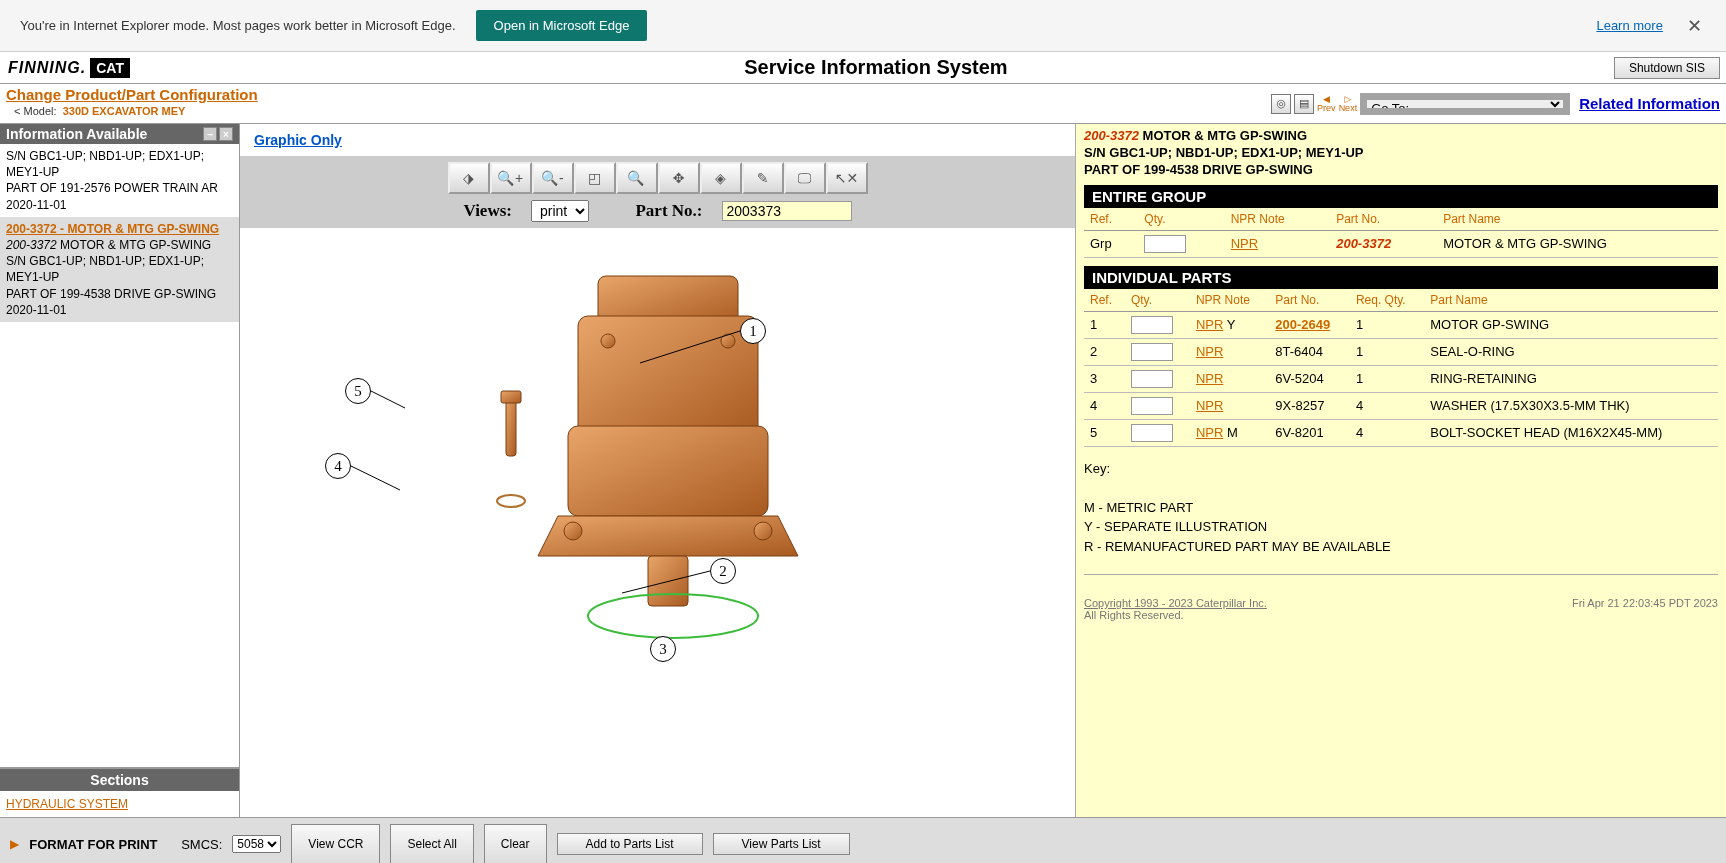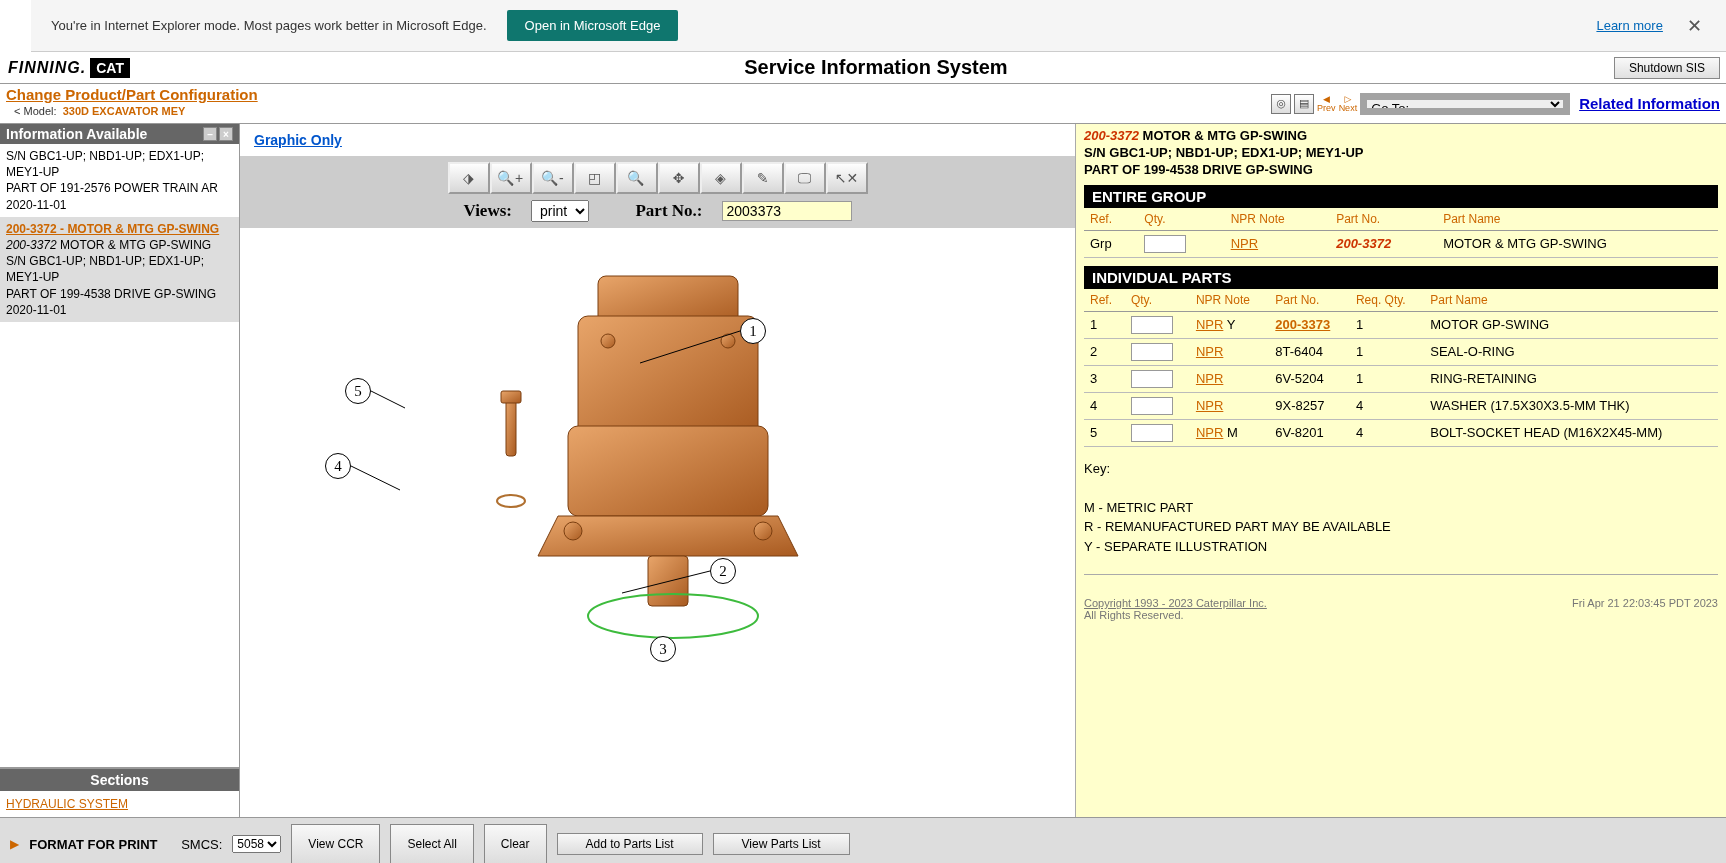--- a/index.html
+++ b/index.html
@@ -1,18 +1,18 @@
 <!DOCTYPE html>
 <html><head>
 <meta charset="utf-8">
 <style>
 * { box-sizing: border-box; margin: 0; padding: 0; }
 body { font-family: Verdana, Arial, sans-serif; font-size: 12px; background: #fff; }
 
-.ie-bar { background: #f5f5f5; border-bottom: 1px solid #ccc; padding: 10px 20px; display: flex; align-items: center; gap: 20px; margin-left: 31px; }
+.ie-bar { background: #f5f5f5; border-bottom: 1px solid #ccc; padding: 10px 20px; display: flex; align-items: center; gap: 20px; }
 .ie-bar .msg { font-size: 13px; color: #333; }
 .ie-bar .edge-btn { background: #0f766e; color: #fff; border: none; padding: 8px 18px; font-size: 13px; border-radius: 2px; cursor: pointer; }
 .ie-bar .learn { margin-left: auto; color: #0067b8; text-decoration: underline; font-size: 13px; }
 .ie-bar .close { font-size: 18px; color: #555; cursor: pointer; padding: 0 4px; }
 
 .top-header { display: flex; align-items: center; border-bottom: 1px solid #999; background: #fff; height: 32px; }
 .logo { display: flex; align-items: center; padding: 0 8px; }
 .logo-finning { font-family: Arial Black, Arial; font-weight: 900; font-style: italic; font-size: 16px; letter-spacing: 1px; }
 .logo-cat { background: #000; color: #fff; font-weight: bold; padding: 2px 6px; margin-left: 4px; font-size: 14px; }
 .sys-title { flex: 1; text-align: center; font-family: "Arial Black", Arial; font-size: 20px; font-weight: 900; }
@@ -241,21 +241,21 @@
         <th>Part No.</th>
         <th>Req. Qty.</th>
         <th>Part Name</th>
       </tr>
         </thead>
       <tbody id="indiv-body">
           <tr>
             <td>1</td>
             <td><input class="qty" style=""></td>
             <td><a href="#" class="npr">NPR</a> Y</td>
-            <td><a href="#" class="pnlink">200-3373</a></td>
+            <td><a href="#" class="pnlink">200-2649</a></td>
             <td>1</td>
             <td>MOTOR GP-SWING</td>
           </tr>
           <tr>
             <td>2</td>
             <td><input class="qty" style=""></td>
             <td><a href="#" class="npr">NPR</a> </td>
             <td><span>8T-6404</span></td>
             <td>1</td>
             <td>SEAL-O-RING</td>
@@ -283,22 +283,22 @@
             <td><span>6V-8201</span></td>
             <td>4</td>
             <td>BOLT-SOCKET HEAD (M16X2X45-MM)</td>
           </tr>
         </tbody>
     </table>
 
     <div class="key">
       <div>Key:</div><br>
       <div>M - METRIC PART</div>
+      <div>Y - SEPARATE ILLUSTRATION</div>
       <div>R - REMANUFACTURED PART MAY BE AVAILABLE</div>
-      <div>Y - SEPARATE ILLUSTRATION</div>
     </div>
 
     <div class="footer-line">
       <div>
         <a href="#">Copyright 1993 - 2023 Caterpillar Inc.</a><br>
         <span>All Rights Reserved.</span>
       </div>
       <div>Fri Apr 21 22:03:45 PDT 2023</div>
     </div>
   </div>

